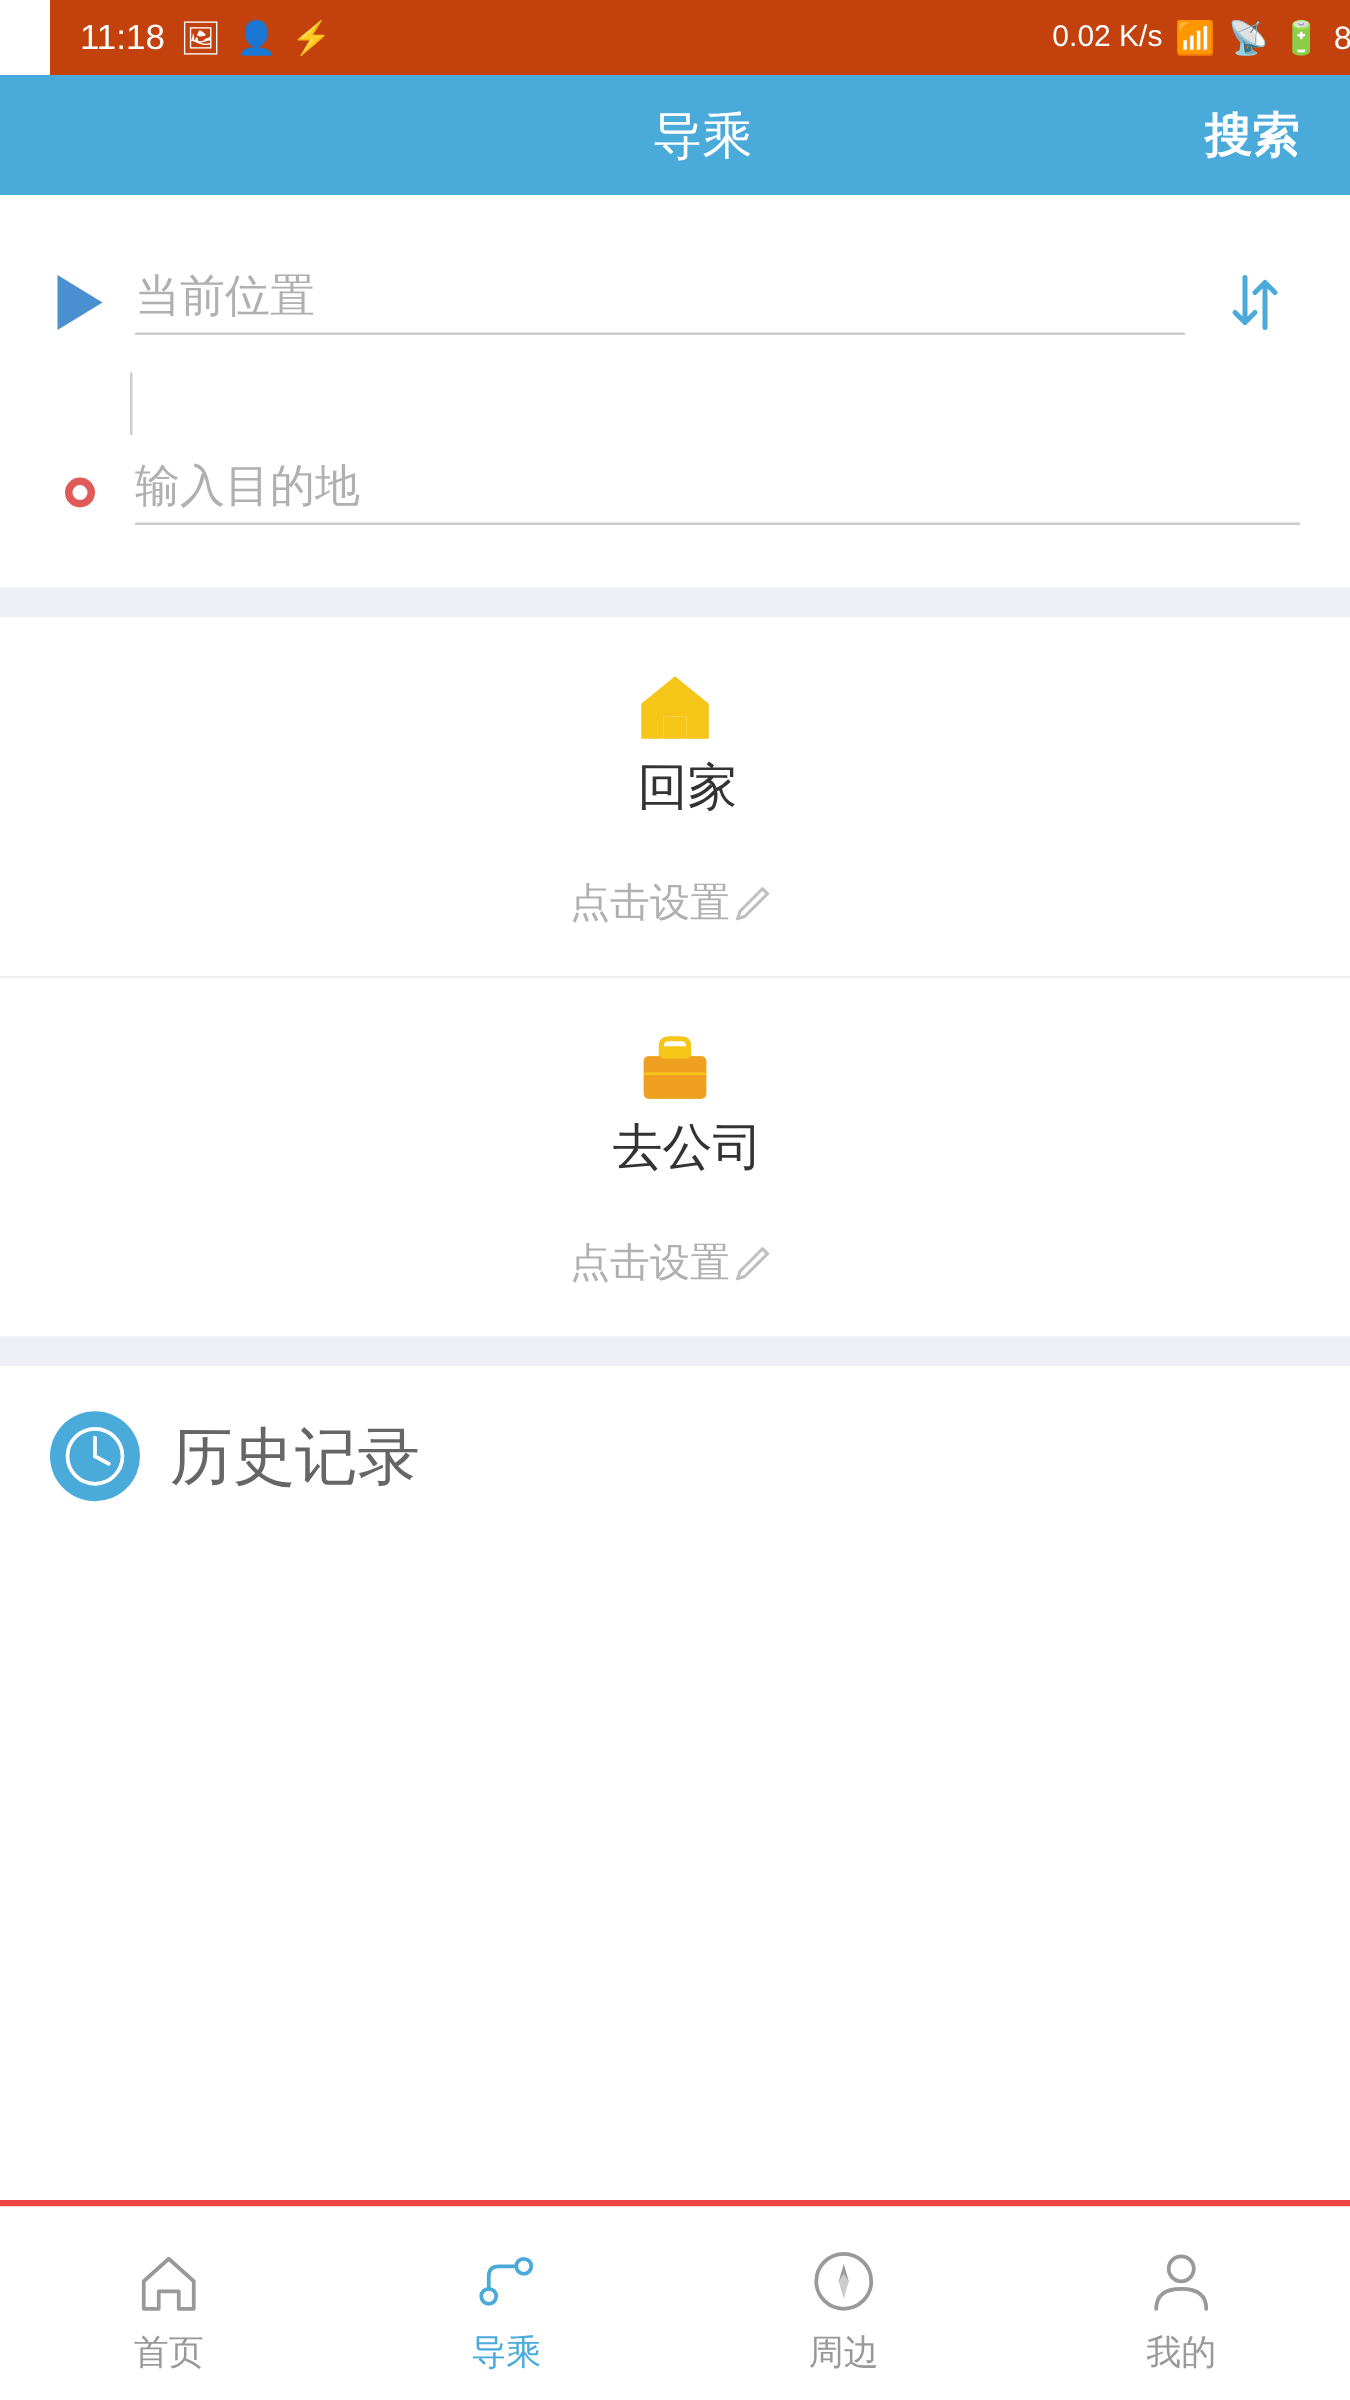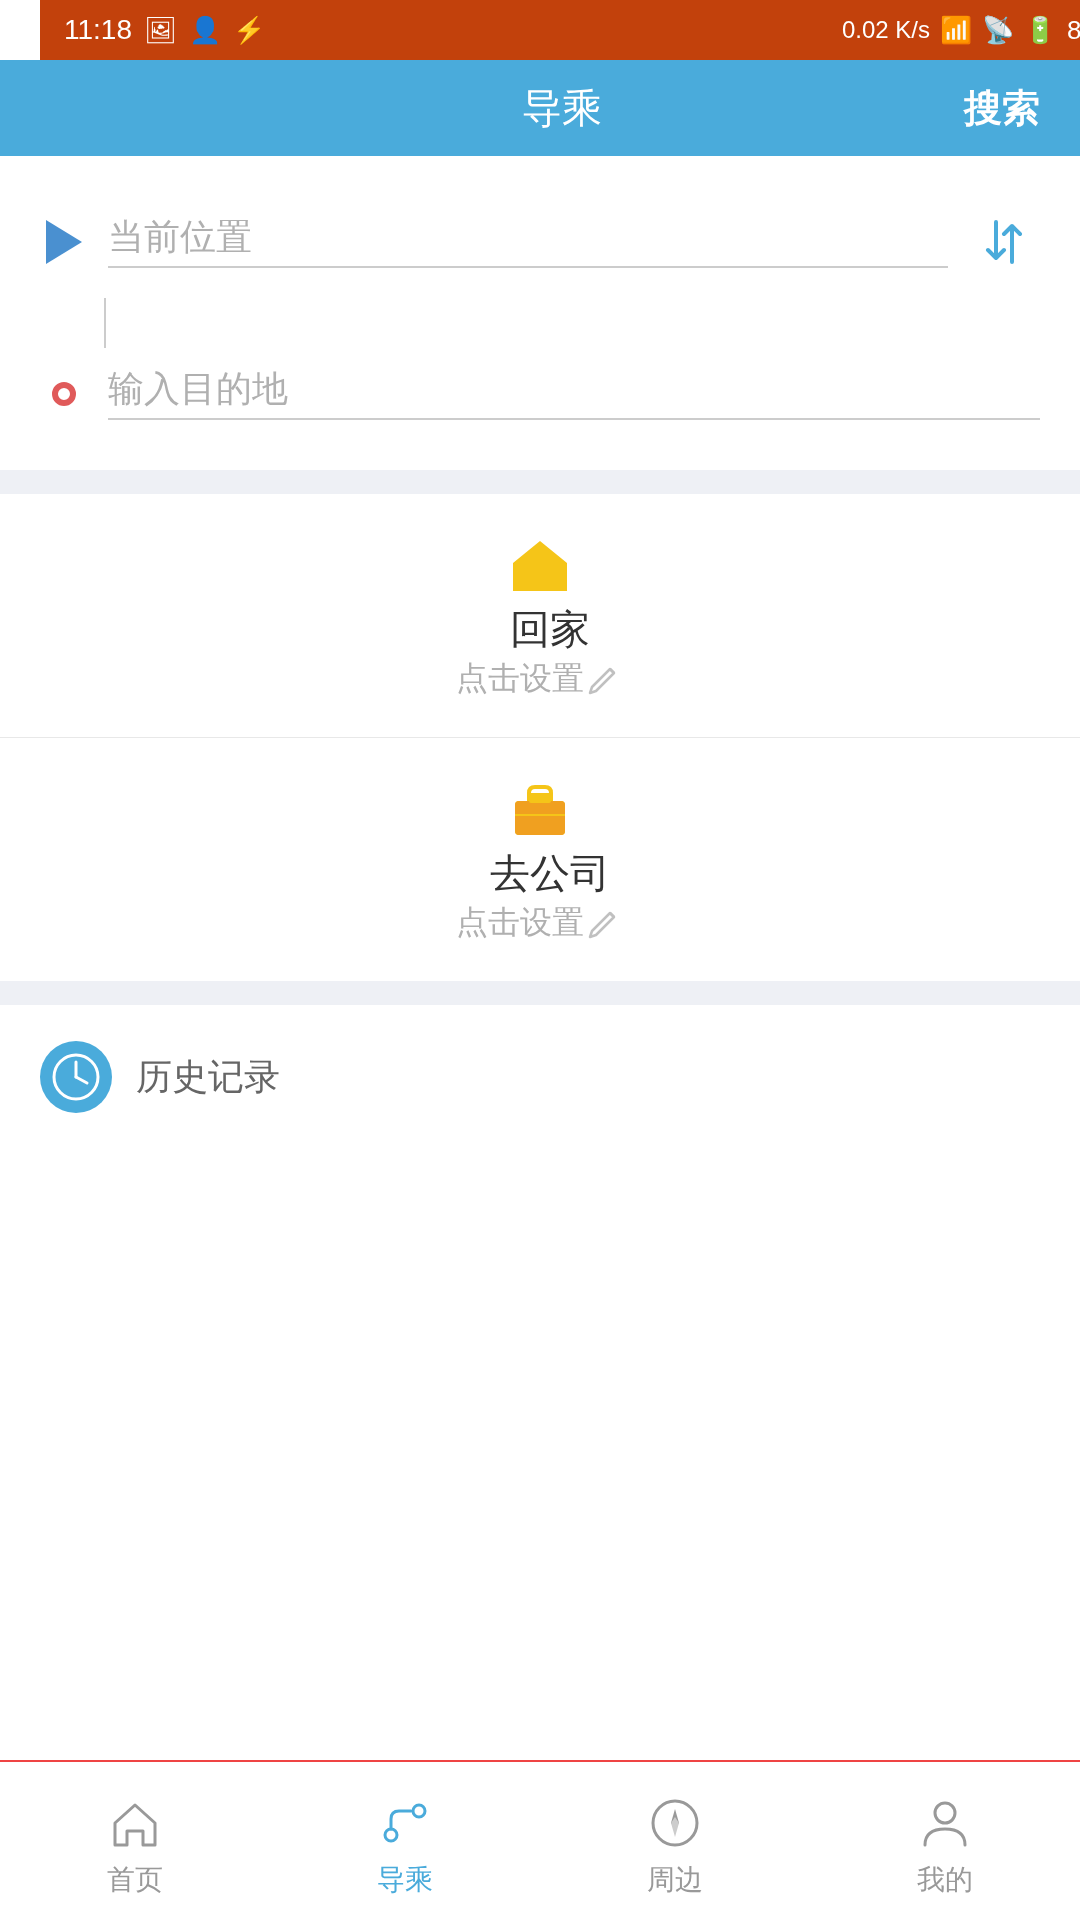--- a/index.html
+++ b/index.html
@@ -133,23 +133,24 @@
       flex-shrink: 0;
     }
     .list-item-label {
       flex: 1;
       font-size: 40px;
       color: #333333;
       margin-left: 20px;
     }
     .list-item-action {
       display: flex;
-      align-items: center;
+      align-items: flex-start;
       color: #b0b0b0;
       font-size: 32px;
+      margin-top: 44px;
     }
     .list-item-chevron {
       color: #b0b0b0;
       font-size: 40px;
     }
 
     
     .history-section {
       background: #ffffff;
       padding: 36px 40px;
@@ -161,33 +162,33 @@
       width: 72px;
       height: 72px;
       border-radius: 50%;
       background: #4aabdb;
       display: flex;
       align-items: center;
       justify-content: center;
       flex-shrink: 0;
     }
     .history-label {
-      font-size: 36px;
+      font-size: 50px;
       color: #666666;
     }
 
     
     .bottom-nav {
       position: absolute;
       bottom: 0;
       left: 0;
       width: 100%;
       height: 160px;
       background: #ffffff;
-      border-top: 2px solid #ef4444;
+      border-top: 5px solid #ef4444;
       display: flex;
       align-items: center;
     }
     .nav-item {
       flex: 1;
       display: flex;
       flex-direction: column;
       align-items: center;
       justify-content: center;
       gap: 8px;

